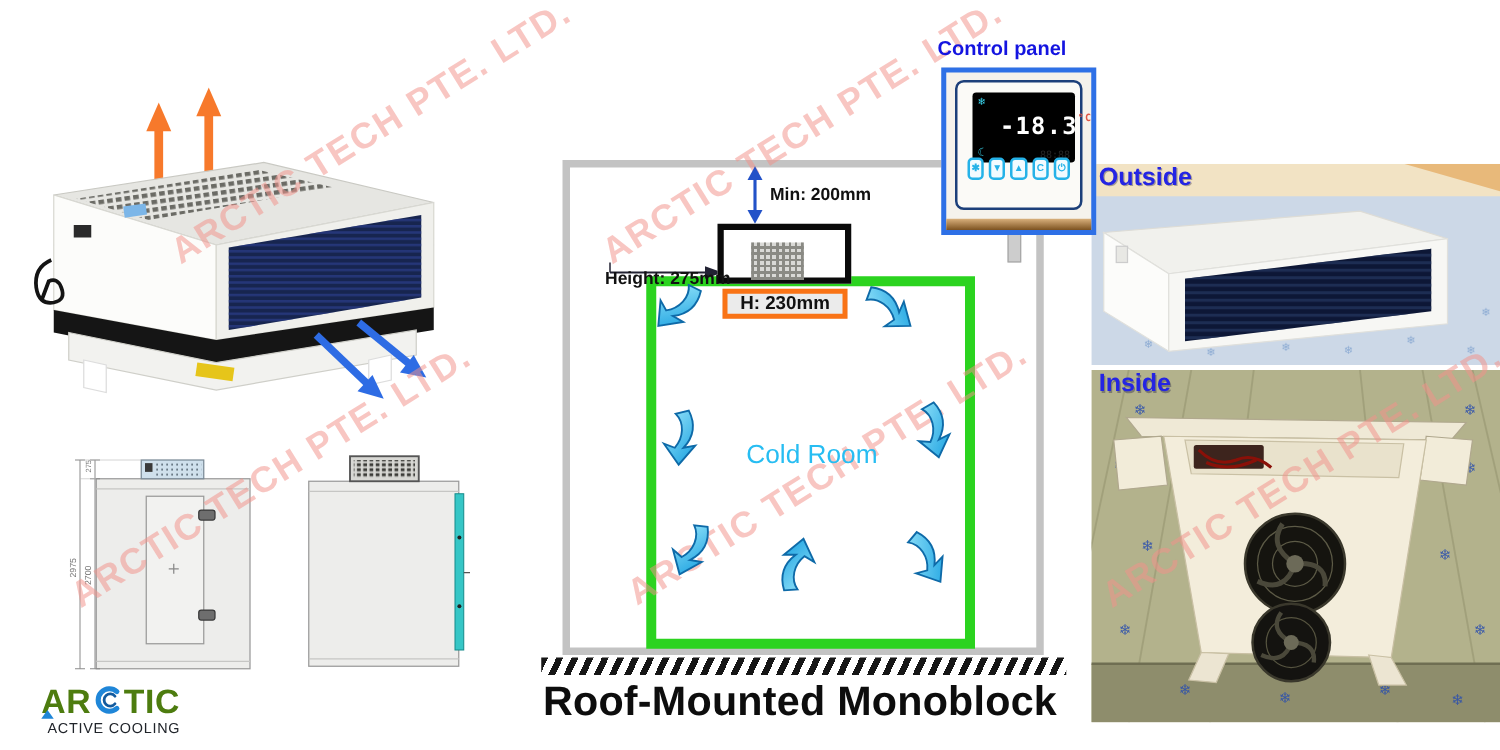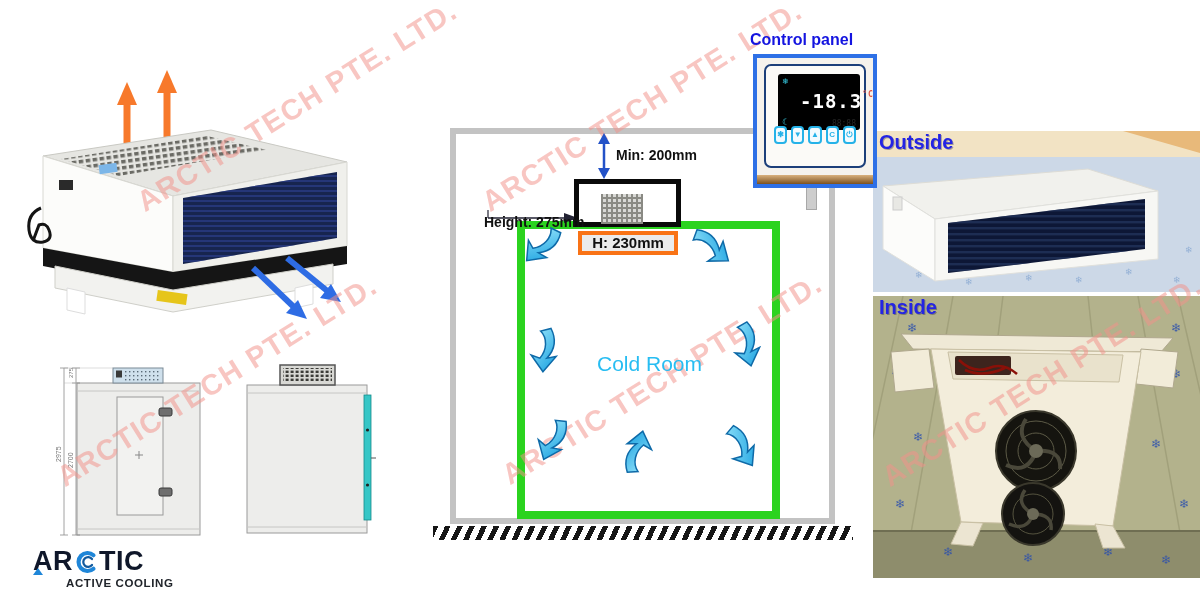--- a/index.html
+++ b/index.html
@@ -50,23 +50,23 @@
 
   
   .photo{z-index:4;overflow:hidden;}
   .photo-label{position:absolute;left:6px;top:0px;font-size:20px;font-weight:800;color:#2424e4;
                text-shadow:1px 1px 0 rgba(20,20,60,0.35);z-index:6;}
   #outside-photo{left:873px;top:131px;width:327px;height:161px;}
   #inside-photo{left:873px;top:296px;width:327px;height:282px;}
 
   
   .logo{left:33px;top:548px;z-index:6;}
-  .logo-word{display:flex;align-items:center;font-size:27px;font-weight:900;color:#0f172a;letter-spacing:0.5px;line-height:27px;}
+  .logo-word{display:flex;font-size:27px;font-weight:900;color:#4d7c0f;letter-spacing:0.5px;line-height:27px;}
   .logo-swirl{width:24px;height:24px;margin:0 1px;}
-  .logo-tagline{margin-left:33px;margin-top:2px;font-size:11.5px;font-weight:700;color:#20242a;letter-spacing:0.6px;}
+  .logo-tagline{margin-left:5px;margin-top:2px;font-size:11.5px;font-weight:400;color:#20242a;letter-spacing:0.6px;}
   .logo-a-accent{position:absolute;left:0px;top:20px;width:0;height:0;border-left:5px solid transparent;
                  border-right:5px solid transparent;border-bottom:7px solid #1f86d8;}
 
   section, svg{display:block;}
 </style>
 </head>
 <body>
 
 <div id="canvas">
 
@@ -226,20 +226,21 @@
       <use href="#flowA"></use>
     </svg>
   <svg class="flow" style="left:616px;top:428px;transform:rotate(198deg)" viewBox="0 0 40 48">
       <use href="#flowA"></use>
     </svg>
   <svg class="flow" style="left:722px;top:422px;transform:rotate(-28deg)" viewBox="0 0 40 48">
       <use href="#flowA"></use>
     </svg>
 
   <div class="abs hatch"></div>
+  <div class="abs main-title">Roof-Mounted Monoblock</div>
 
   <div class="abs cp-label">Control panel</div>
   <div class="abs cp-wire"></div>
   <div class="abs cp-box">
     <div class="cp-table"></div>
     <div class="cp-frame">
       <div class="cp-display">
         <span class="cp-snow">❄</span>
         <div class="cp-temp"><span>-18.3</span><span class="cp-degc">°C</span></div>
         <span class="cp-moon">☾</span>

